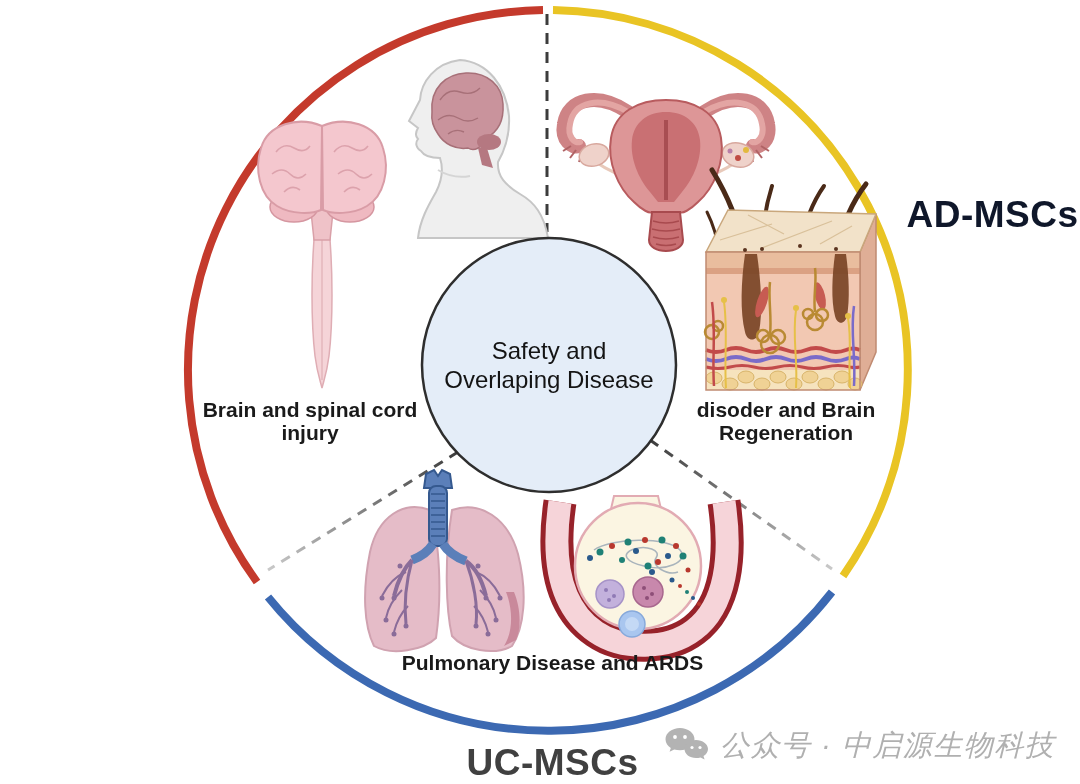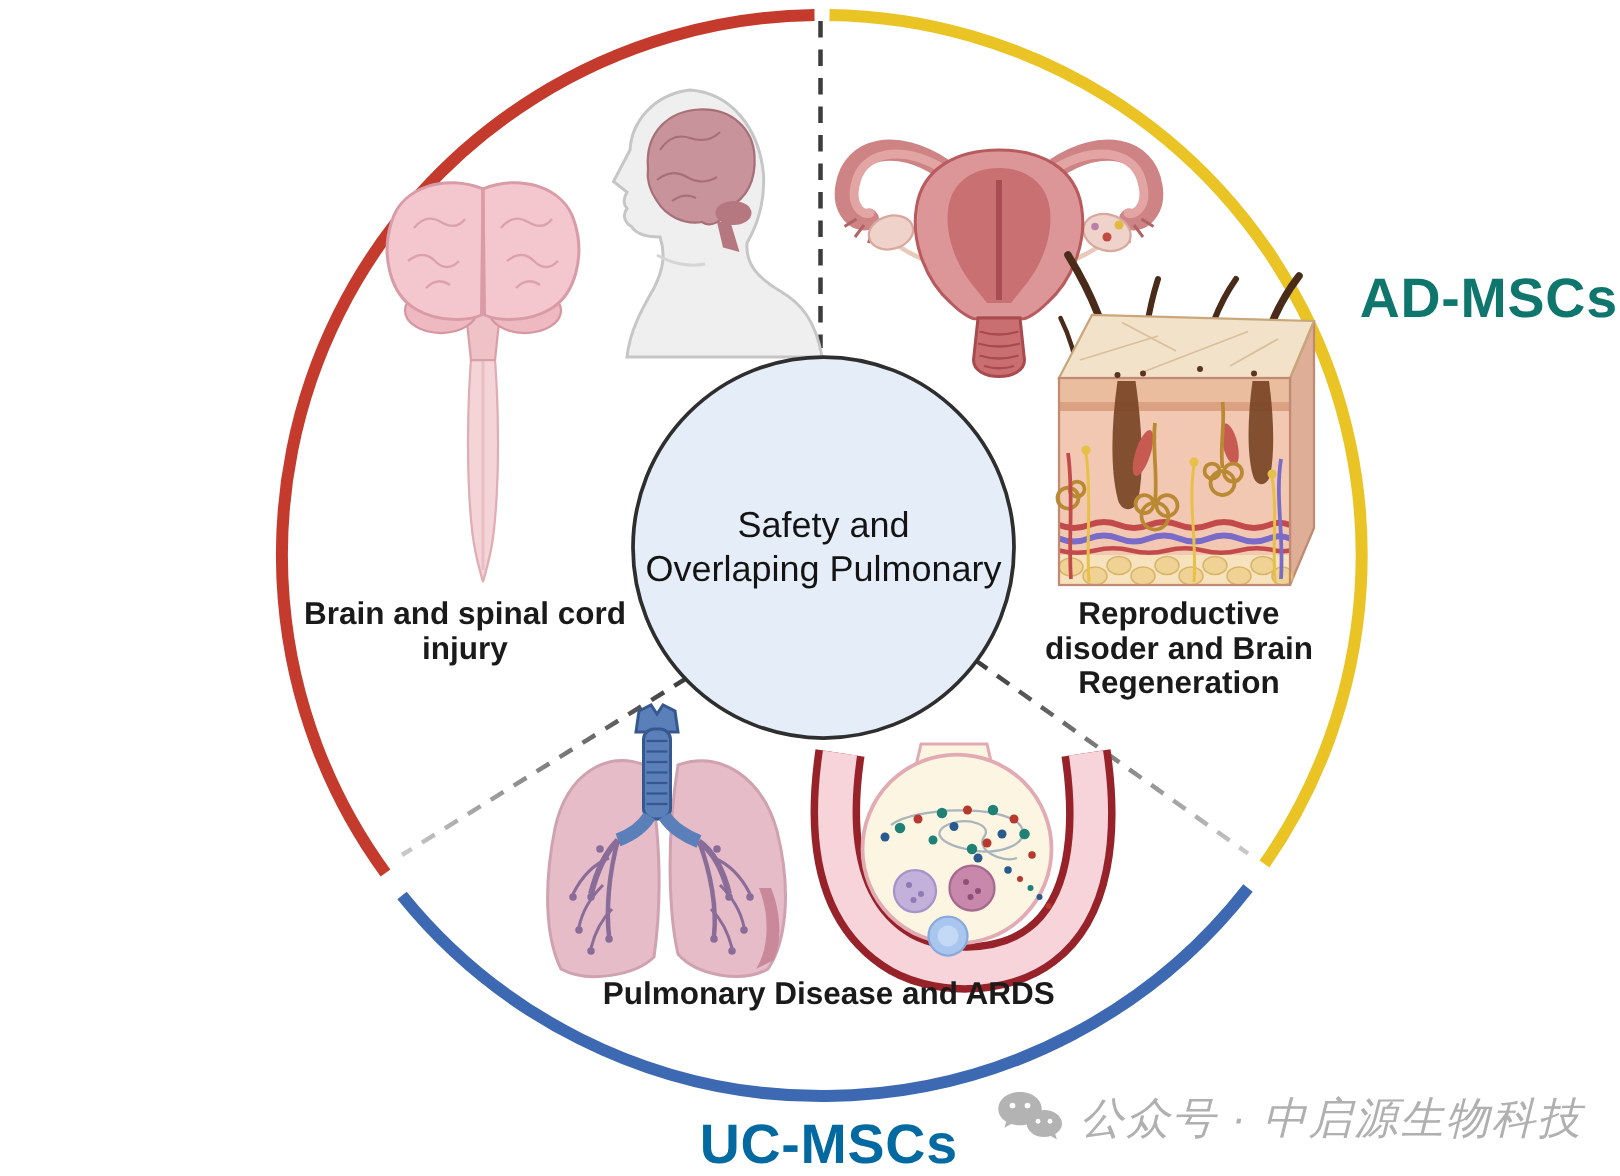--- a/index.html
+++ b/index.html
@@ -9,22 +9,22 @@
     background:#ffffff;
     overflow:hidden;
     font-family:"Liberation Sans", sans-serif;
   }
   .abs{position:absolute;}
   .seg-label{
     font-weight:700;font-size:37px;letter-spacing:0.5px;
     text-align:center;white-space:nowrap;
   }
   .lbl-bm{left:0px;top:194px;width:180px;color:#C43A2C;}
-  .lbl-ad{left:905px;top:178px;width:175px;color:#0f766e;}
-  .lbl-uc{left:460px;top:742px;width:185px;color:#0369a1;}
+  .lbl-ad{left:905px;top:194px;width:175px;color:#0f172a;}
+  .lbl-uc{left:460px;top:742px;width:185px;color:#404040;}
   .caption{
     font-weight:700;font-size:21px;line-height:23px;color:#1A1A1A;
     text-align:center;
   }
   .cap-bm{left:190px;top:398px;width:240px;}
   .cap-ad{left:676px;top:398px;width:220px;}
   .cap-uc{left:350px;top:651px;width:405px;}
   .center-text{
     left:428px;top:336px;width:242px;
     font-weight:400;font-size:24px;line-height:29px;color:#141414;
@@ -296,30 +296,29 @@
     <g>
       <circle cx="549" cy="365" r="127" fill="#E4EDF8" stroke="#2E2E2E" stroke-width="2.5"></circle>
     </g>
   </svg>
 
   <div class="abs seg-label lbl-ad">AD-MSCs</div>
   <div class="abs seg-label lbl-uc">UC-MSCs</div>
 
   <div class="abs center-text">
     <div>Safety and</div>
-    <div>Overlaping Pulmonary</div>
+    <div>Overlaping Disease</div>
   </div>
 
   <div class="abs caption cap-bm">
     <div>Brain and spinal cord</div>
     <div>injury</div>
   </div>
 
   <div class="abs caption cap-ad">
-    <div>Reproductive</div>
     <div>disoder and Brain</div>
     <div>Regeneration</div>
   </div>
 
   <div class="abs caption cap-uc">
     <div>Pulmonary Disease and ARDS</div>
   </div>
 
   <div class="abs watermark">
     <svg width="48" height="40" viewBox="0 0 48 40">

